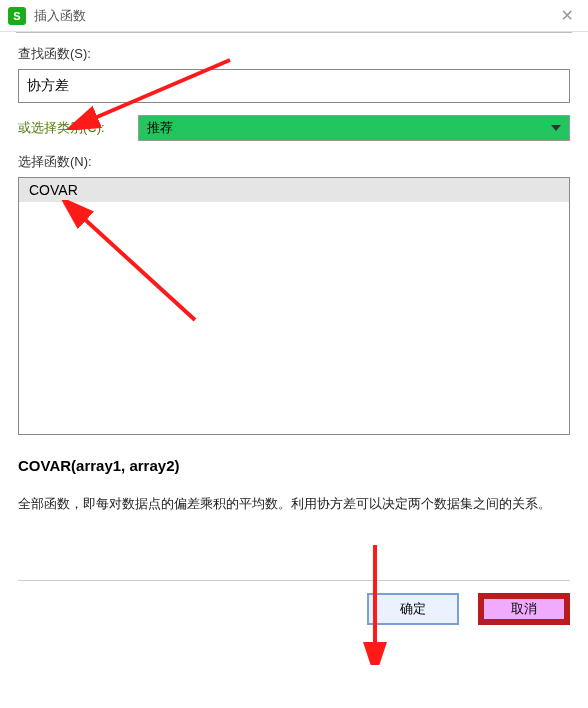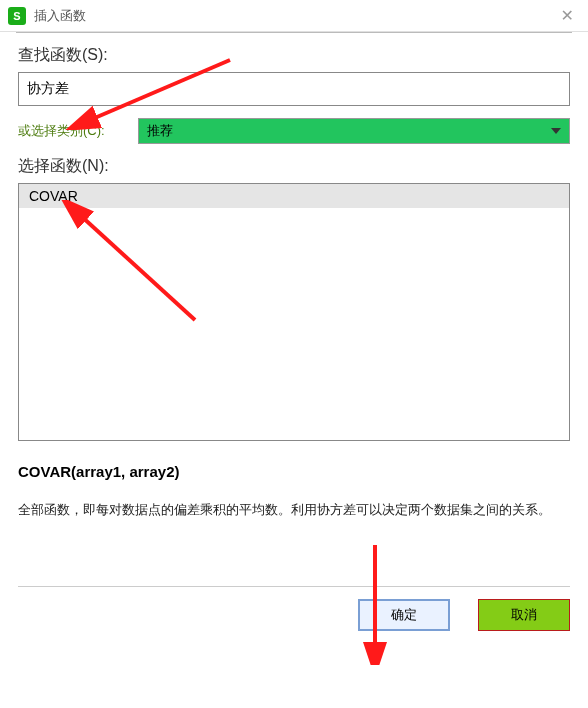--- a/index.html
+++ b/index.html
@@ -52,21 +52,21 @@
   z-index: 2;
 }
 .tab + .tab { border-left: none; }
 .tab-divider {
   border-bottom: 1px solid #bbb;
   margin: 0 16px;
 }
 .content {
   padding: 12px 18px 0 18px;
 }
-.label { color: #333; font-size: 16px; margin-bottom: 6px; }
+.label { color: #333; font-size: 13px; margin-bottom: 6px; }
 .row { display: flex; align-items: center; margin-bottom: 12px; }
 .search-input {
   width: 100%;
   height: 30px;
   border: 1px solid #888;
   padding: 16px 8px;
   font-size: 14px;
 }
 .cat-label { width: 120px; color: #4d7c0f; font-size: 13px; }
 .select {
@@ -113,28 +113,28 @@
   line-height: 1.8;
   min-height: 80px;
 }
 .divider {
   border-top: 1px solid #ccc;
   margin: 8px 0 12px 0;
 }
 .footer {
   display: flex;
   justify-content: flex-end;
-  gap: 28px;
+  gap: 19px;
   padding: 0 18px 12px 18px;
 }
 .btn {
   min-width: 92px;
   height: 32px;
-  border: 1px solid #b91c1c;
-  background: #84cc16;
+  border: 6px solid #b91c1c;
+  background: #f0abfc;
   font-size: 13px;
   cursor: pointer;
 }
 .btn.primary {
   border: 2px solid #7a9fd4;
   background: #eaf2ff;
 }
 
 .arrow-svg {
   position: absolute;

